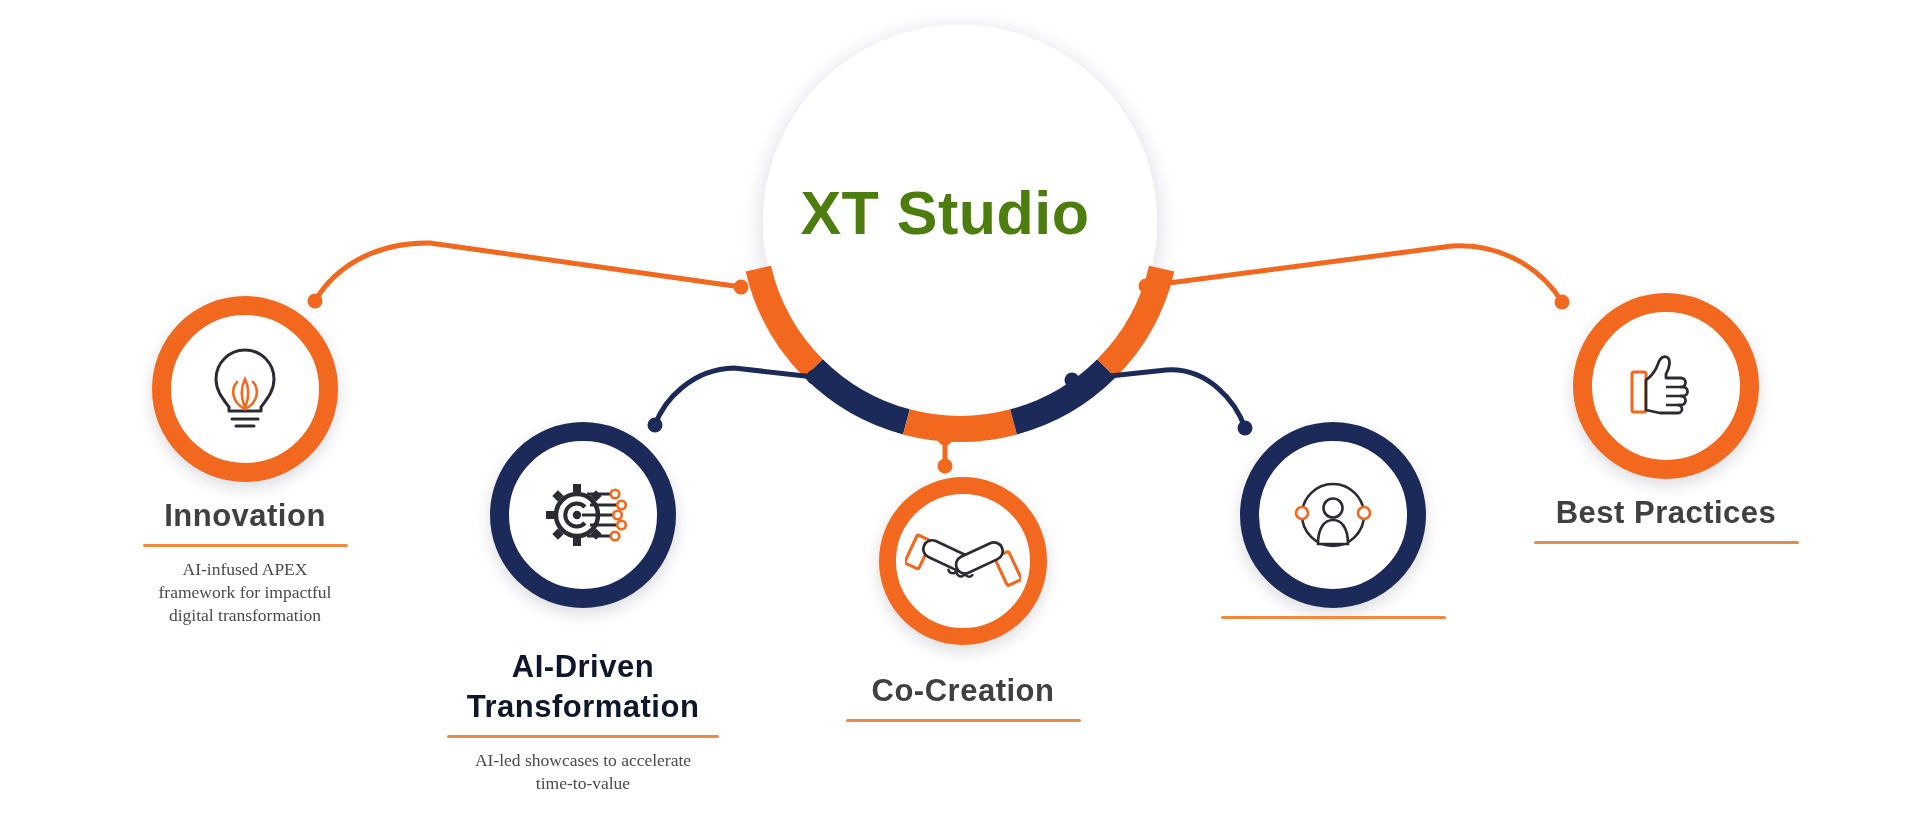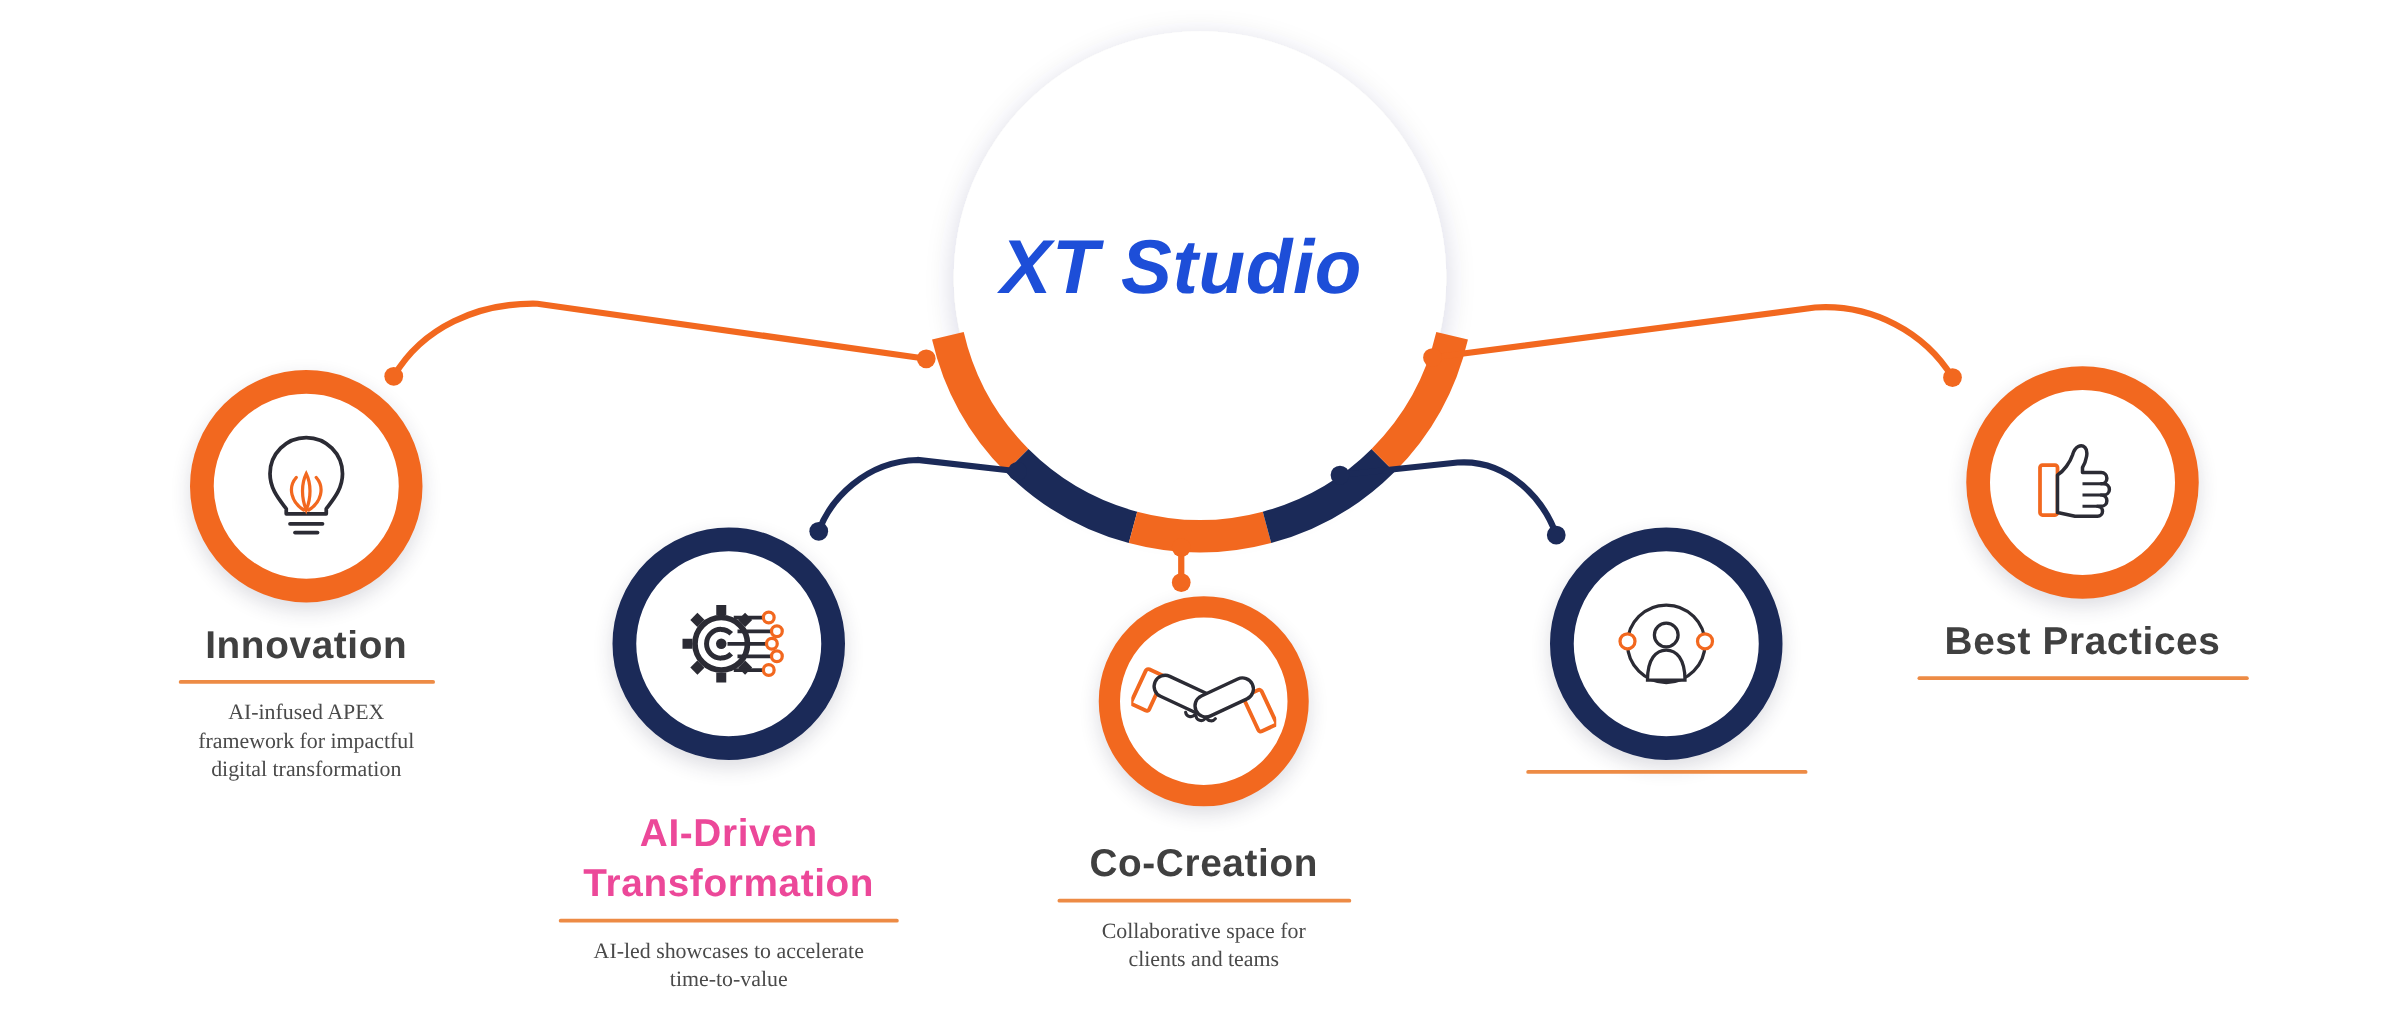--- a/index.html
+++ b/index.html
@@ -1,32 +1,32 @@
 <!DOCTYPE html>
 <html><head>
 <meta charset="utf-8">
 <style>
   html,body{margin:0;padding:0;background:#fff;}
   .stage{position:relative;width:1920px;height:818px;background:#fff;overflow:hidden;
          font-family:"Liberation Sans",sans-serif;}
   .layer-svg{position:absolute;left:0;top:0;z-index:1;}
   .center-title{position:absolute;left:645px;top:170px;width:600px;height:86px;line-height:86px;
-    text-align:center;font-size:61px;font-weight:700;letter-spacing:.5px;color:#1d4ed8;z-index:2;font-style:italic;}
+    text-align:center;font-size:61px;font-weight:700;letter-spacing:.5px;color:#4d7c0f;z-index:2;}
   .node{position:absolute;width:320px;text-align:center;z-index:2;}
   .ring{border-radius:50%;margin:0 auto;background:#fff;display:flex;align-items:center;justify-content:center;
         box-shadow:0 6px 16px rgba(40,40,70,.16);}
   .ring-big{width:148px;height:148px;border:19px solid;}
   .ring-small{width:134px;height:134px;border:17px solid;}
   .ring-orange{border-color:#F2681F;}
   .ring-navy{border-color:#1B2A58;}
   .node-title{margin-top:14px;font-size:31px;line-height:40px;font-weight:700;letter-spacing:.5px;
               white-space:pre-line;}
   .mt-lg{margin-top:26px;}
   .t-orange{color:#404040;}
-  .t-navy{color:#ec4899;margin-top:39px;}
+  .t-navy{color:#0f172a;margin-top:39px;}
   .underline{height:3px;background:#ED8B45;margin:8px auto 0;border-radius:2px;}
   .node-desc{margin-top:11px;font-size:17.5px;line-height:23px;color:#4A4A4A;white-space:pre-line;font-family:Liberation Serif, serif;}
   .icon{display:block;}
 </style>
 </head>
 <body>
 
 <div class="stage">
 
   <svg class="layer-svg" width="1920" height="818" viewBox="0 0 1920 818">
@@ -146,22 +146,20 @@
           <rect x="-51" y="-24" width="15" height="30" rx="2" transform="rotate(25 -43 -9)" fill="#fff" stroke="#F2681F" stroke-width="3"></rect>
           <rect x="36" y="-8" width="15" height="30" rx="2" transform="rotate(-25 43 7)" fill="#fff" stroke="#F2681F" stroke-width="3"></rect>
           <rect x="-40" y="-14" width="48" height="17" rx="8.5" transform="rotate(25 -16 -5)" fill="#fff" stroke="#2B2B34" stroke-width="2.6"></rect>
           <rect x="-8" y="-12" width="48" height="17" rx="8.5" transform="rotate(-25 16 -3)" fill="#fff" stroke="#2B2B34" stroke-width="2.6"></rect>
           <path d="M -14,8 a4,4 0 0 0 7,2 M -6,11 a4,4 0 0 0 7,2 M 2,12 a4,4 0 0 0 7,1" fill="none" stroke="#2B2B34" stroke-width="2.4"></path>
         </g>
       </svg>
     </div>
     <div class="node-title t-orange mt-lg">Co-Creation</div>
     <div class="underline" style="width:235px"></div>
-    <div class="node-desc">Collaborative space for
-clients and teams</div>
   </div>
 
   <div class="node" style="left:1173px;top:422px;">
     <div class="ring ring-big ring-navy">
       <svg class="icon" width="100" height="100" viewBox="-50 -50 100 100">
         <circle r="31" fill="none" stroke="#2B2B34" stroke-width="2.6"></circle>
         <path d="M -15,29 C -15,12 -8,5 0,5 C 8,5 15,12 15,29 Z" fill="#fff" stroke="#2B2B34" stroke-width="2.6"></path>
         <circle cx="0" cy="-7" r="9.5" fill="#fff" stroke="#2B2B34" stroke-width="2.6"></circle>
         <circle cx="-31" cy="-2" r="6" fill="#fff" stroke="#F2681F" stroke-width="2.6"></circle>
         <circle cx="31" cy="-2" r="6" fill="#fff" stroke="#F2681F" stroke-width="2.6"></circle>

